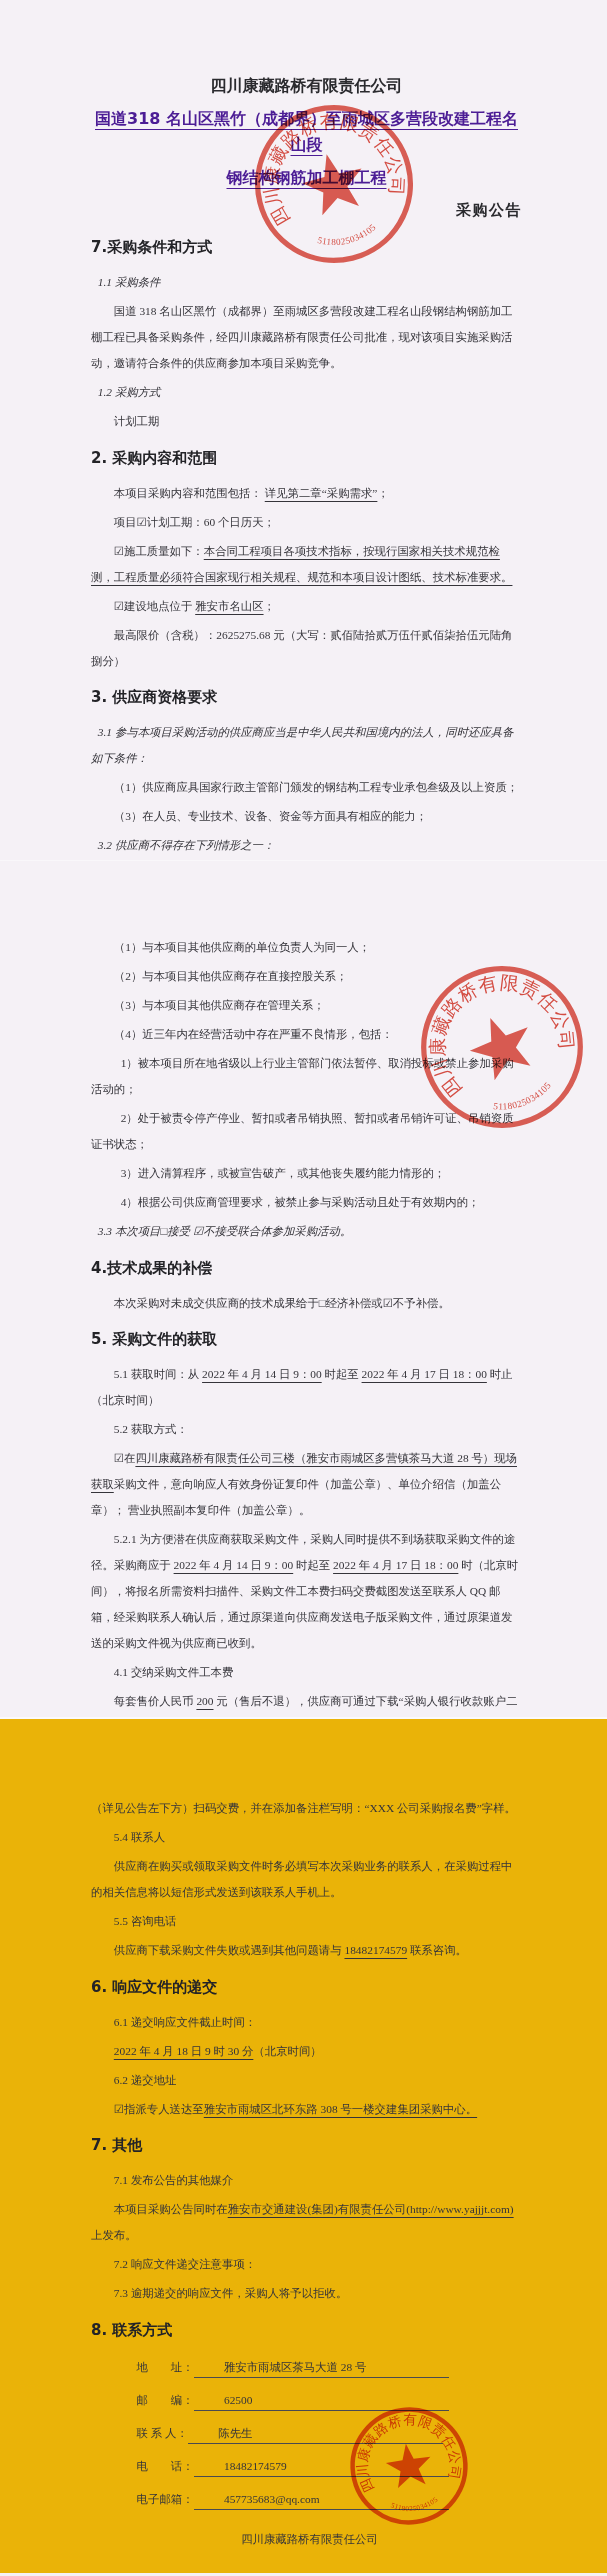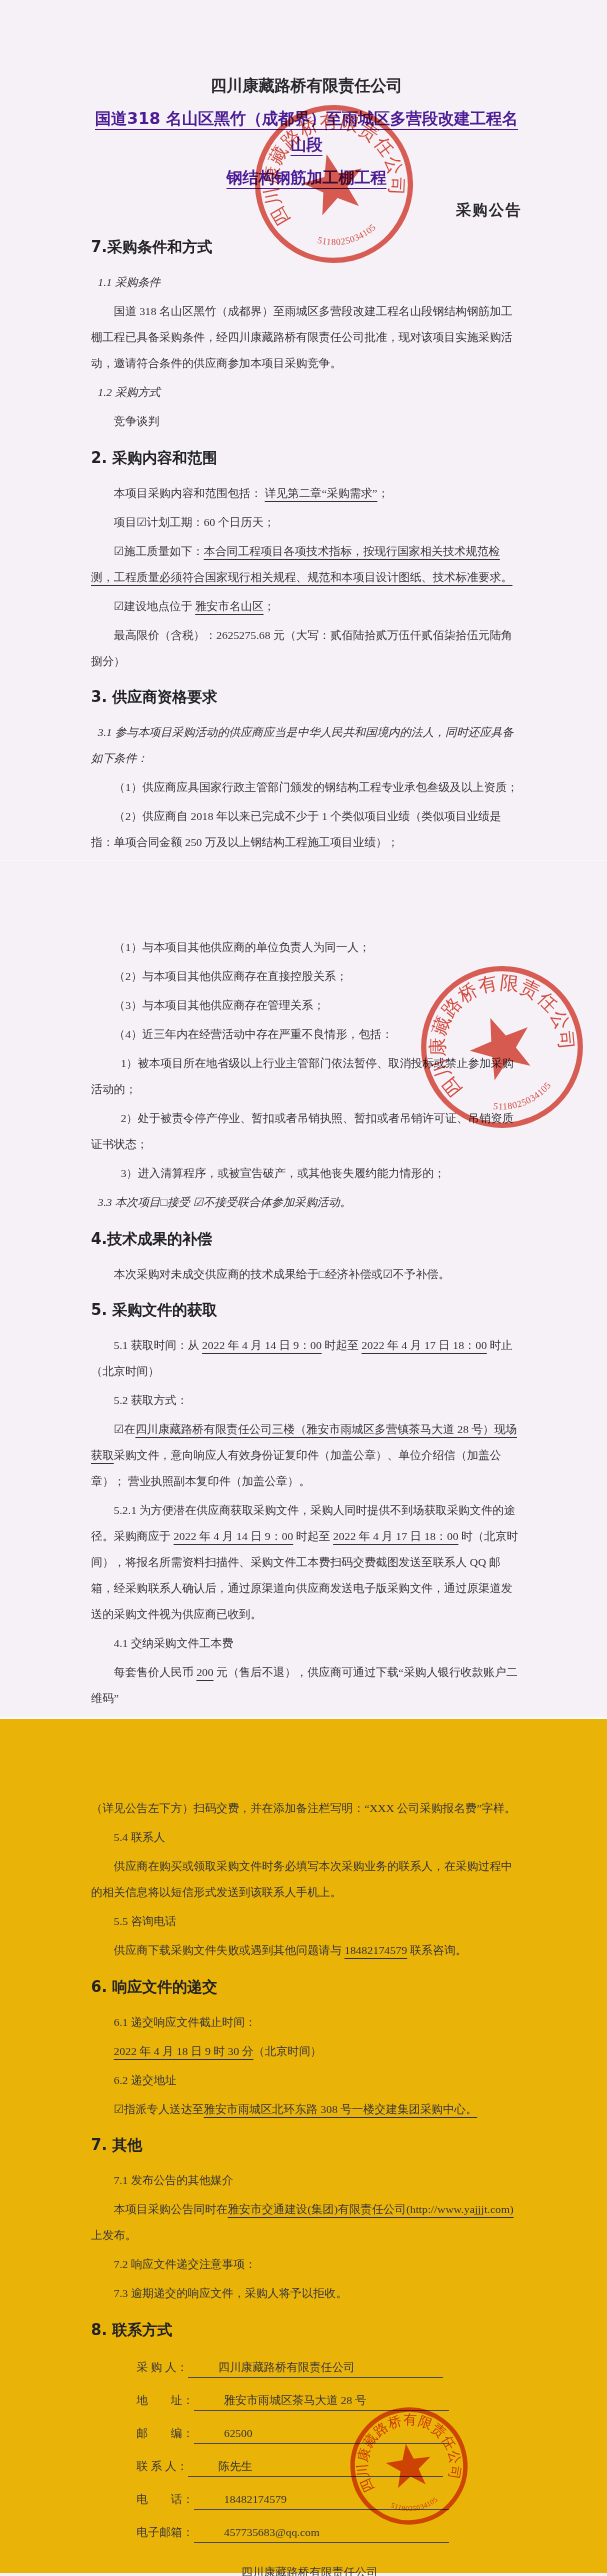--- a/index.html
+++ b/index.html
@@ -37,45 +37,45 @@
   <section class="page page1">
     <p class="t-company">四川康藏路桥有限责任公司</p>
     <p class="t-line">国道318 名山区黑竹（成都界）至雨城区多营段改建工程名山段</p>
     <p class="t-line">钢结构钢筋加工棚工程</p>
     <p class="t-notice">采购公告</p>
 
     <p class="sec">7.采购条件和方式</p>
     <p class="ind-half">1.1 采购条件</p>
     <p class="indent">国道 318 名山区黑竹（成都界）至雨城区多营段改建工程名山段钢结构钢筋加工棚工程已具备采购条件，经四川康藏路桥有限责任公司批准，现对该项目实施采购活动，邀请符合条件的供应商参加本项目采购竞争。</p>
     <p class="ind-half">1.2 采购方式</p>
-    <p class="indent">竞争谈判</p>
+    <p class="indent">计划工期</p>
 
     <p class="sec">2. 采购内容和范围</p>
     <p class="indent"><span>本项目采购内容和范围包括： </span><span class="u">详见第二章“采购需求”</span><span>；</span></p>
     <p class="indent">项目☑计划工期：60 个日历天；</p>
     <p class="indent"><span>☑施工质量如下：</span><span class="u">本合同工程项目各项技术指标，按现行国家相关技术规范检测，工程质量必须符合国家现行相关规程、规范和本项目设计图纸、技术标准要求。</span></p>
     <p class="indent"><span>☑建设地点位于 </span><span class="u">雅安市名山区</span><span>；</span></p>
     <p class="indent">最高限价（含税）：2625275.68 元（大写：贰佰陆拾贰万伍仟贰佰柒拾伍元陆角捌分）</p>
 
     <p class="sec">3. 供应商资格要求</p>
     <p class="ind-half">3.1 参与本项目采购活动的供应商应当是中华人民共和国境内的法人，同时还应具备如下条件：</p>
     <p class="indent">（1）供应商应具国家行政主管部门颁发的钢结构工程专业承包叁级及以上资质；</p>
-    <p class="indent">（2）供应商自 2018 年以来已完成不少于 1 个类似项目业绩（类似项目业绩是指：单项合同金额 250 万及以上钢结构工程施工项目业绩）；</p>
     <p class="indent">（3）在人员、专业技术、设备、资金等方面具有相应的能力；</p>
     <p class="ind-half">3.2 供应商不得存在下列情形之一：</p>
   </section>
 
   <section class="page page2">
     <p class="indent">（1）与本项目其他供应商的单位负责人为同一人；</p>
     <p class="indent">（2）与本项目其他供应商存在直接控股关系；</p>
     <p class="indent">（3）与本项目其他供应商存在管理关系；</p>
     <p class="indent">（4）近三年内在经营活动中存在严重不良情形，包括：</p>
     <p class="ind-deep">1）被本项目所在地省级以上行业主管部门依法暂停、取消投标或禁止参加采购活动的；</p>
     <p class="ind-deep">2）处于被责令停产停业、暂扣或者吊销执照、暂扣或者吊销许可证、吊销资质证书状态；</p>
     <p class="ind-deep">3）进入清算程序，或被宣告破产，或其他丧失履约能力情形的；</p>
+    <p class="ind-deep">4）根据公司供应商管理要求，被禁止参与采购活动且处于有效期内的；</p>
     <p class="ind-half">3.3 本次项目□接受 ☑不接受联合体参加采购活动。</p>
 
     <p class="sec">4.技术成果的补偿</p>
     <p class="indent">本次采购对未成交供应商的技术成果给于□经济补偿或☑不予补偿。</p>
 
     <p class="sec">5. 采购文件的获取</p>
     <p class="indent"><span>5.1 获取时间：从 </span><span class="u">2022 年 4 月 14 日 9：00</span><span> 时起至 </span><span class="u">2022 年 4 月 17 日 18：00</span><span> 时止（北京时间）</span></p>
     <p class="indent">5.2 获取方式：</p>
     <p class="indent"><span>☑在</span><span class="u">四川康藏路桥有限责任公司三楼（雅安市雨城区多营镇茶马大道 28 号）现场获取</span><span>采购文件，意向响应人有效身份证复印件（加盖公章）、单位介绍信（加盖公章）； 营业执照副本复印件（加盖公章）。</span></p>
     <p class="indent"><span>5.2.1 为方便潜在供应商获取采购文件，采购人同时提供不到场获取采购文件的途径。采购商应于 </span><span class="u">2022 年 4 月 14 日 9：00</span><span> 时起至 </span><span class="u">2022 年 4 月 17 日 18：00</span><span> 时（北京时间），将报名所需资料扫描件、采购文件工本费扫码交费截图发送至联系人 QQ 邮箱，经采购联系人确认后，通过原渠道向供应商发送电子版采购文件，通过原渠道发送的采购文件视为供应商已收到。</span></p>
@@ -96,21 +96,20 @@
     <p class="indent">6.2 递交地址</p>
     <p class="indent"><span>☑指派专人送达至</span><span class="u">雅安市雨城区北环东路 308 号一楼交建集团采购中心。</span></p>
 
     <p class="sec">7. 其他</p>
     <p class="indent">7.1 发布公告的其他媒介</p>
     <p class="indent"><span>本项目采购公告同时在</span><span class="u">雅安市交通建设(集团)有限责任公司(http://www.yajjjt.com)</span><span>上发布。</span></p>
     <p class="indent">7.2 响应文件递交注意事项：</p>
     <p class="indent">7.3 逾期递交的响应文件，采购人将予以拒收。</p>
 
     <p class="sec">8. 联系方式</p>
-    <p class="row indent"><span class="lbl">采 购 人：</span><span class="fill">四川康藏路桥有限责任公司</span></p>
     <p class="row indent"><span class="lbl">地　　址：</span><span class="fill">雅安市雨城区茶马大道 28 号</span></p>
     <p class="row indent"><span class="lbl">邮　　编：</span><span class="fill">62500</span></p>
     <p class="row indent"><span class="lbl">联 系 人：</span><span class="fill">陈先生</span></p>
     <p class="row indent"><span class="lbl">电　　话：</span><span class="fill">18482174579</span></p>
     <p class="row indent"><span class="lbl">电子邮箱：</span><span class="fill">457735683@qq.com</span></p>
 
     <div class="sign">
       <p>四川康藏路桥有限责任公司</p>
 
     </div>

